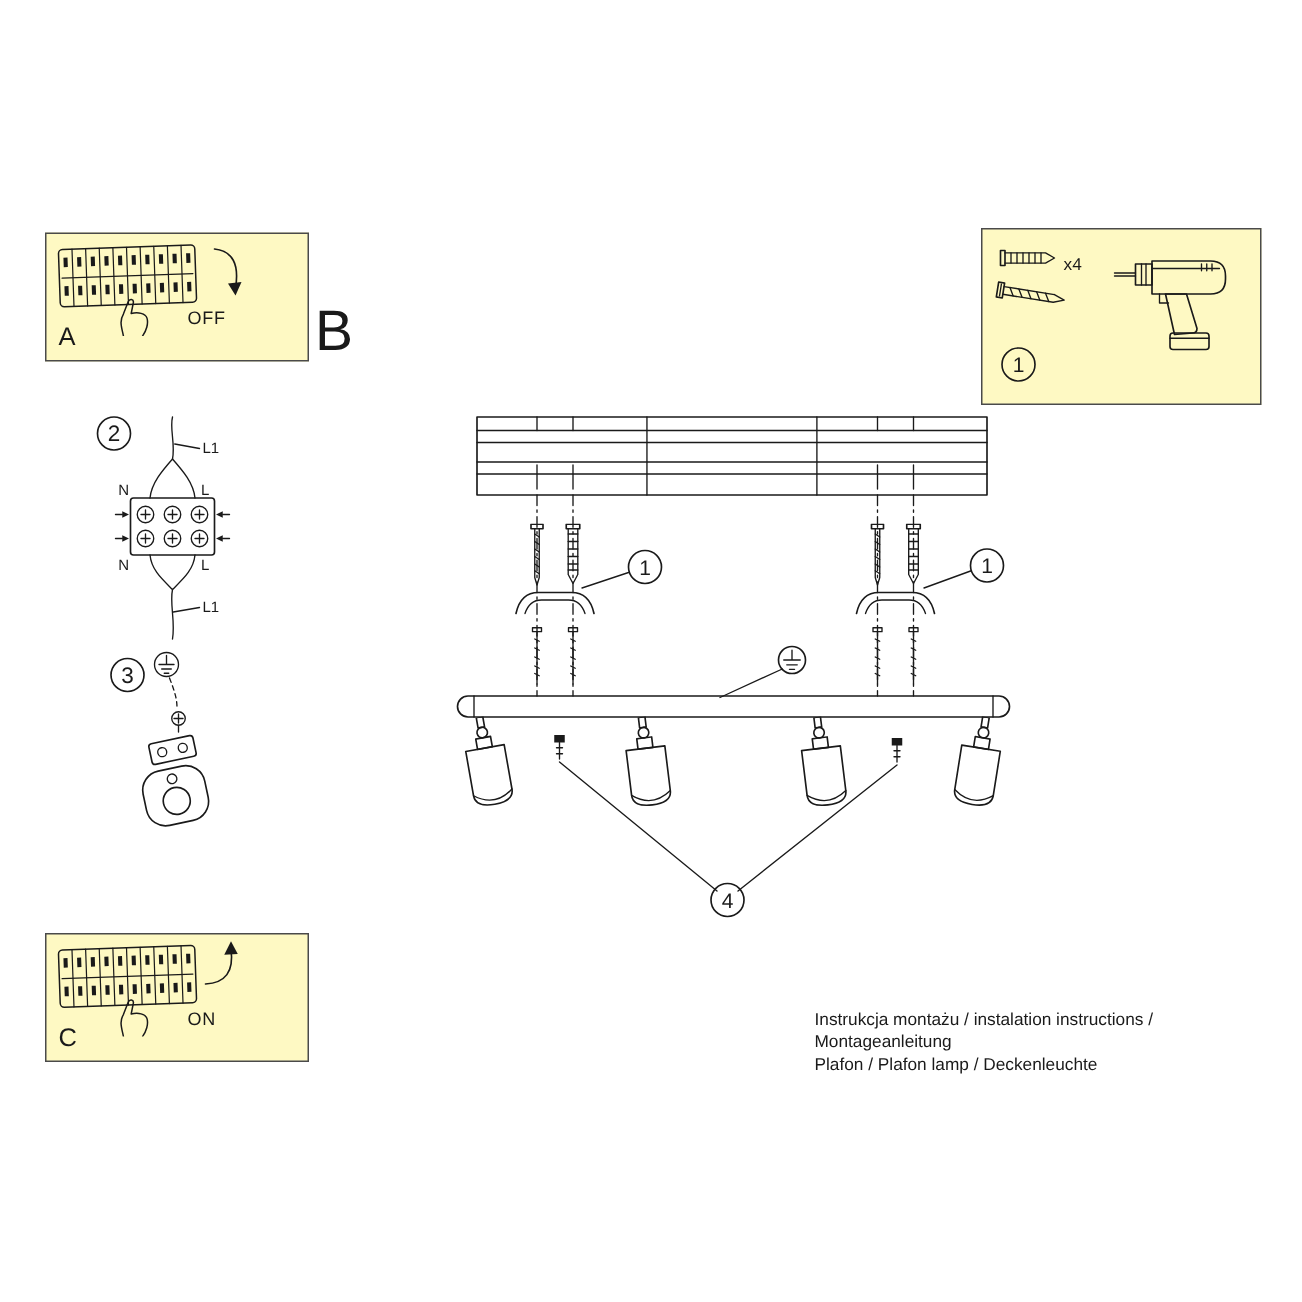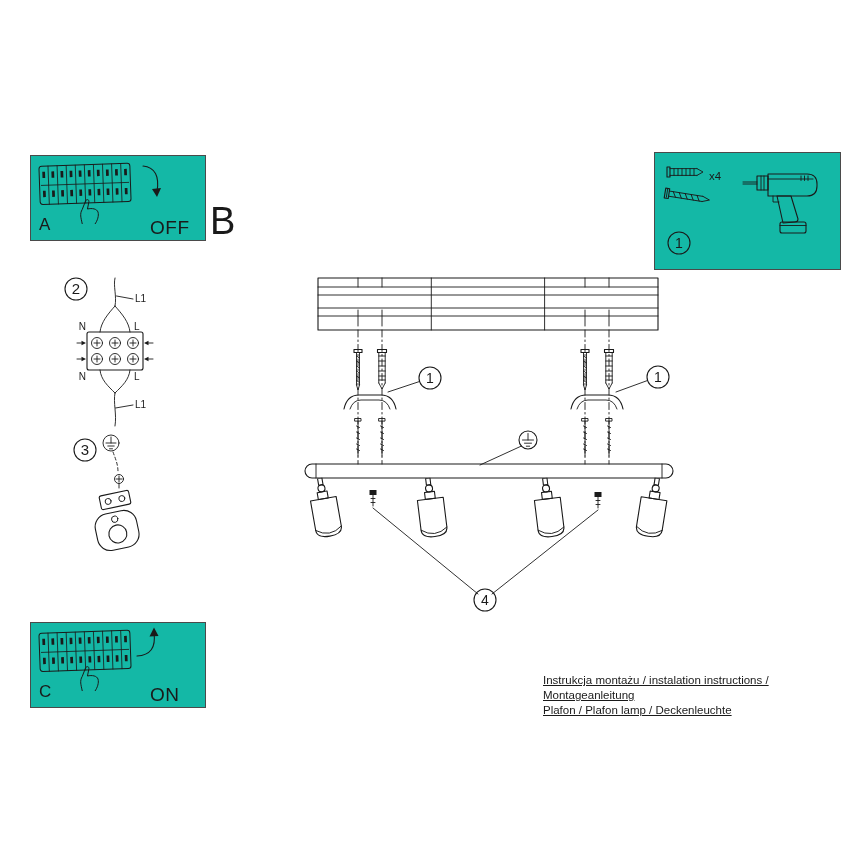--- a/index.html
+++ b/index.html
@@ -2,36 +2,36 @@
 <html><head>
 <meta charset="utf-8">
 <style>
   * { box-sizing: border-box; }
   body { margin: 0; background: #ffffff; }
   .canvas {
     position: relative; width: 868px; height: 868px; background: #ffffff;
     font-family: "Liberation Sans", "DejaVu Sans", sans-serif; color: #1a1a1a; overflow: hidden;
   }
   .abs { position: absolute; }
-  .box { border: 1px solid #4a4a4a; background: #14b8a6; }
+  .box { border: 1px solid #4a4a4a; background: #fef9c3; }
   svg { display: block; }
   .ink  { stroke: #1a1a1a; fill: none; stroke-width: 1.1; stroke-linecap: round; stroke-linejoin: round; }
   .ink-fine { stroke: #1a1a1a; fill: none; stroke-width: 0.9; stroke-linecap: round; stroke-linejoin: round; }
   .ink-toggle { stroke: #1a1a1a; fill: none; stroke-width: 3; stroke-linecap: butt; }
   .fill-ink { fill: #1a1a1a; stroke: none; }
   .dashdot { stroke-dasharray: 7 3 1.5 3; }
   .dash { stroke-dasharray: 3 2.5; }
   .svg-text { font-family: "Liberation Sans", "DejaVu Sans", sans-serif; fill: #1a1a1a; stroke: none; }
   .num { font-size: 14px; }
   .num-sm { font-size: 15px; }
   .wire-label { font-size: 10px; }
   .corner-label { position: absolute; left: 8px; bottom: 5px; font-size: 17px; }
-  .state-label  { position: absolute; left: 119px; top: 49px; font-size: 19px; letter-spacing: 0.5px; margin-top: 12px; }
+  .state-label  { position: absolute; left: 94px; top: 49px; font-size: 12px; letter-spacing: 0.5px; }
   .letter-b { position: absolute; left: 210px; top: 200px; font-size: 38px; }
-  .footer { position: absolute; left: 543px; top: 673px; width: 300px; font-size: 11.5px; line-height: 15px; text-decoration: underline; }
+  .footer { position: absolute; left: 543px; top: 673px; width: 300px; font-size: 11.5px; line-height: 15px; }
 </style>
 </head>
 <body>
 
 <div class="canvas">
 
   <svg width="0" height="0" style="position:absolute" aria-hidden="true">
     <defs>
       <symbol id="sym-breaker" viewBox="0 0 110 68">
         <g>

